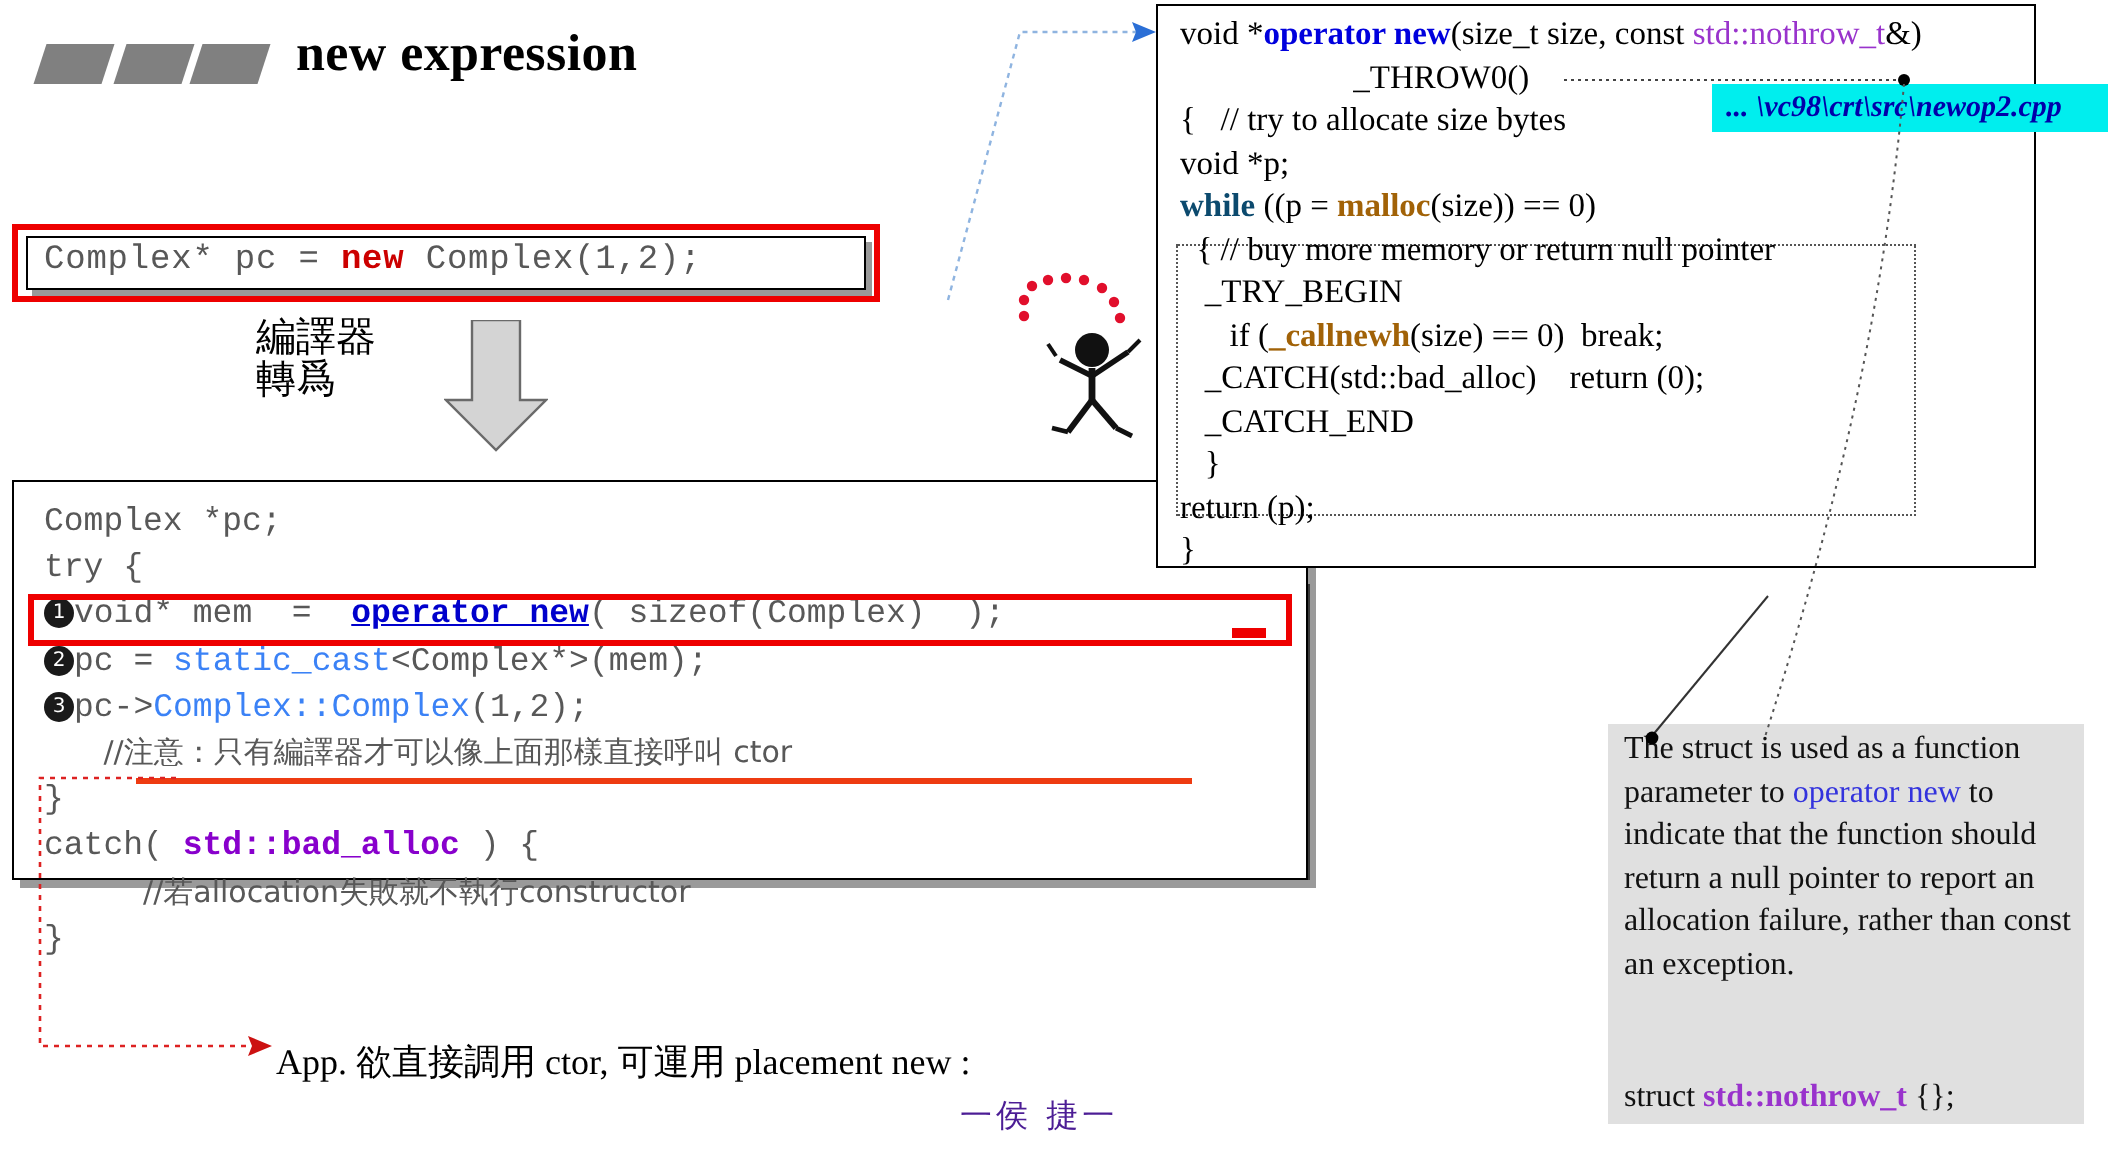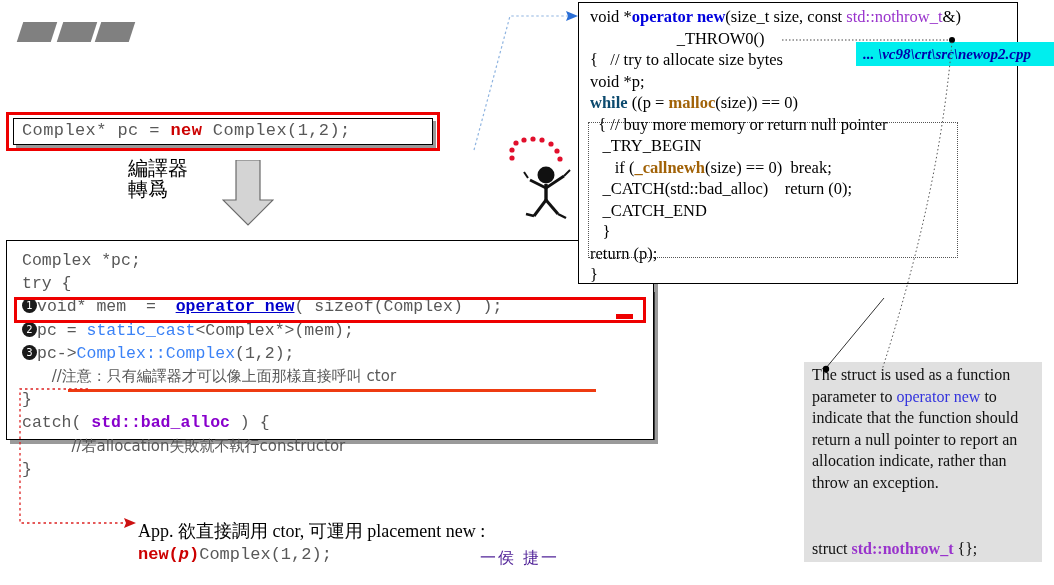--- a/index.html
+++ b/index.html
@@ -240,20 +240,21 @@
 </head>
 <body>
 
 <div id="slide">
 
   <div class="abs" id="title-bullets">
     <div class="par" id="par1"></div>
     <div class="par" id="par2"></div>
     <div class="par" id="par3"></div>
   </div>
+  <div class="abs" id="page-title">new expression</div>
 
   <div class="abs" id="topline-redbox"></div>
   <div class="abs" id="topline-box"></div>
   <div class="abs" id="topline-code"><span>Complex* pc = </span><b>new</b><span> Complex(1,2);</span></div>
 
   <div class="abs" id="compiler-note">
     <div>編譯器</div>
     <div>轉爲</div>
   </div>
   <svg class="abs" id="down-arrow" viewBox="0 0 52 66">
@@ -292,25 +293,24 @@
 <span>      if (<span class="cyanblue">_callnewh</span>(size) == 0)  break;</span>
 <span>   _CATCH(std::bad_alloc)    return (0);</span>
 <span>   _CATCH_END</span>
 <span>   }</span>
 <span>return (p);</span>
 <span>}</span></div>
 
   <div class="abs" id="cyan-label">... \vc98\crt\src\newop2.cpp</div>
 
   <div class="abs" id="gray-box"></div>
-  <div class="abs" id="gray-text"><span>The struct is used as a function parameter to </span><span class="opnew">operator new</span><span> to indicate that the function should return a null pointer to report an allocation indicate, rather than throw an exception.</span></div>
+  <div class="abs" id="gray-text"><span>The struct is used as a function parameter to </span><span class="opnew">operator new</span><span> to indicate that the function should return a null pointer to report an allocation failure, rather than const an exception.</span></div>
   <div class="abs" id="bottom-note-1">App. 欲直接調用 ctor, 可運用 placement new :</div>
 
   <div class="abs" id="gray-struct"><span>struct </span><span class="purple">std::nothrow_t</span><span> {};</span></div>
-  <div class="abs" id="bottom-note-2"><span class="red">new(</span><span class="ital">p</span><span class="red">)</span><span>Complex(1,2);</span></div>
   <div class="abs" id="signature">一侯 捷一</div>
 
   <svg class="overlay" viewBox="0 0 1054 585">
 
     <g>
       <polyline points="474,150 510,16 572,16" fill="none" stroke="#8fb4e0" stroke-width="1.2" stroke-dasharray="2.5,2.5"></polyline>
       <polygon points="578,16 566,11 568,16 566,21" fill="#2b6fd6"></polygon>
     </g>
 
     <g>

